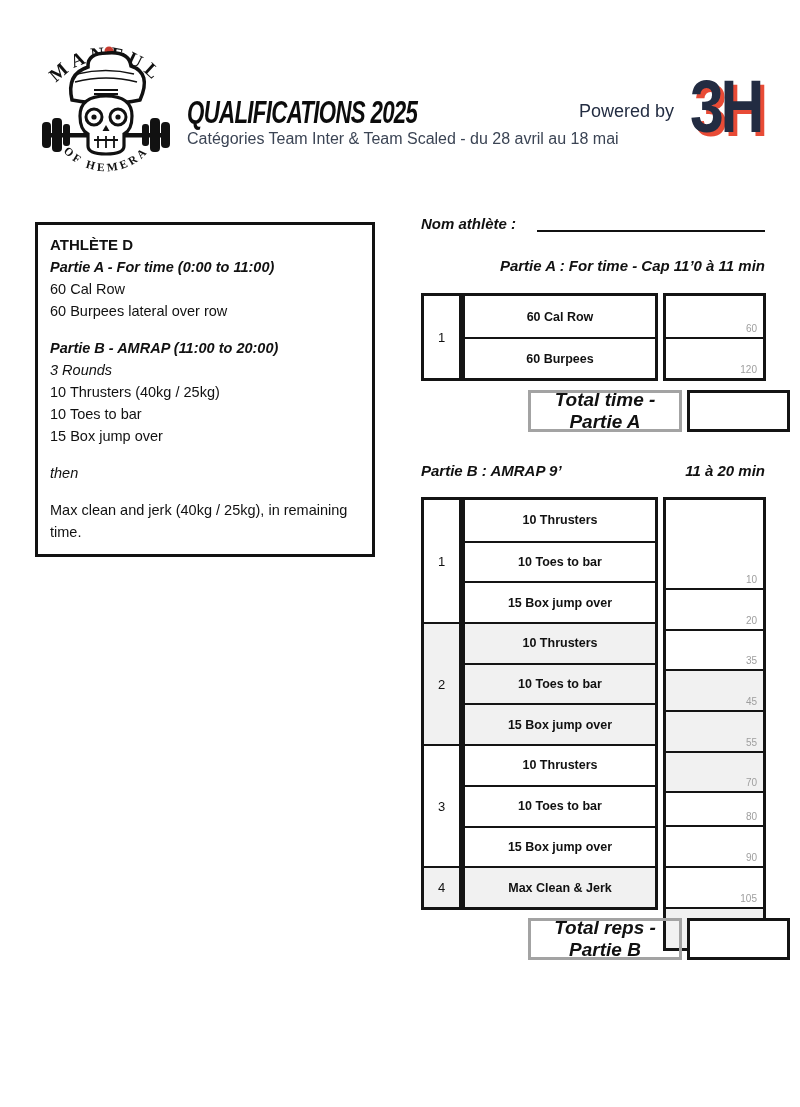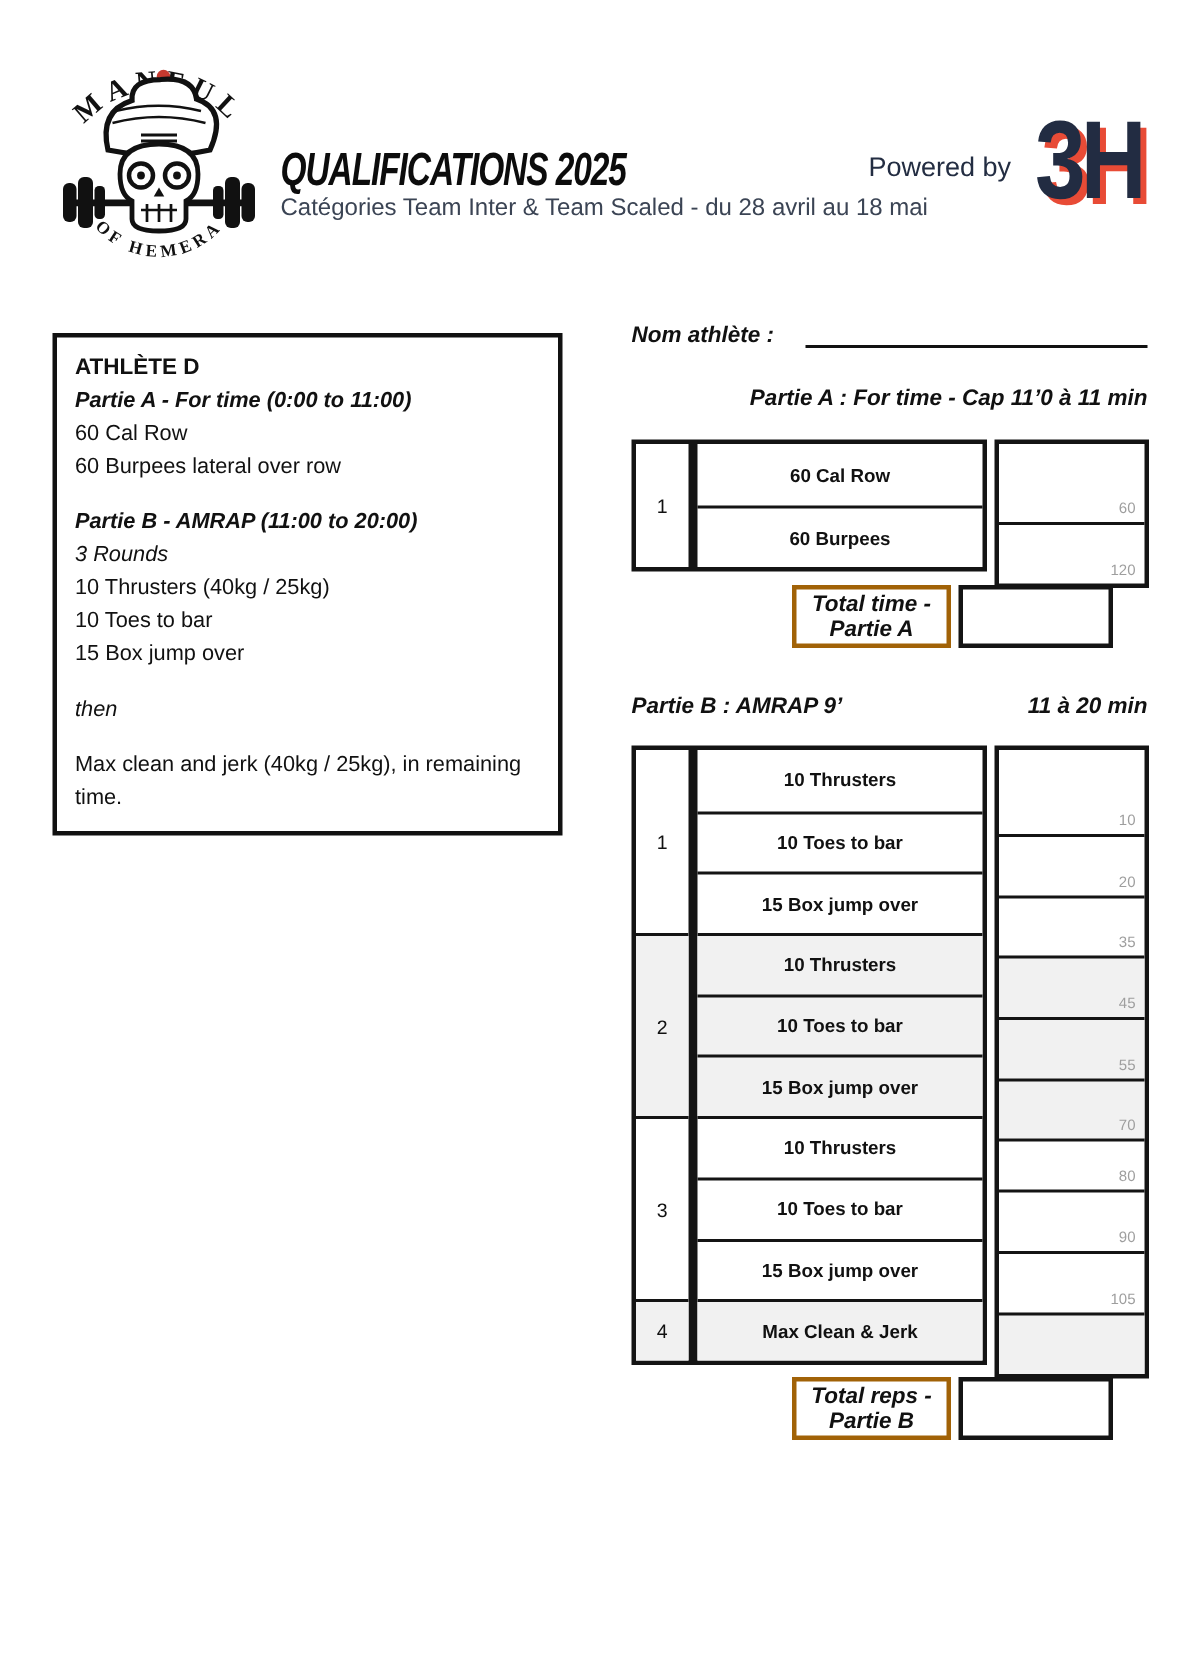--- a/index.html
+++ b/index.html
@@ -48,23 +48,23 @@
   .cell{box-sizing:border-box;position:relative;display:flex;align-items:center;justify-content:center;}
   .cell.bt{border-top:2.5px solid #141414;}
   .round-cell{font-size:13px;}
   .ex-cell{font-size:12.5px;font-weight:bold;text-align:center;}
   .score-cell .cum{position:absolute;right:6px;bottom:3px;font-size:10px;font-weight:normal;color:#9e9e9e;}
   .shaded{background:#f1f1f1;}
 
   .total-row{position:absolute;left:528px;display:flex;}
   #total-a{top:390px;}
   #total-b{top:918px;}
-  .total-label{width:106px;height:42px;box-sizing:border-box;border:3px solid #a16207;
+  .total-label{width:154px;height:42px;box-sizing:border-box;border:3px solid #a3a3a3;
                display:flex;align-items:center;justify-content:center;
-               font-size:15px;font-weight:bold;font-style:italic;text-align:center;}
+               font-size:19px;font-weight:bold;font-style:italic;text-align:center;}
   .total-value{width:103px;height:42px;box-sizing:border-box;border:3px solid #141414;margin-left:5px;background:#fff;}
 
   
   .logo-wrap svg{width:100%;height:100%;}
   .arc-text{font-family:"Liberation Serif",serif;font-weight:bold;fill:#111;}
 </style>
 </head>
 <body>
 
 <div id="page">
@@ -148,21 +148,21 @@
 
   <div class="wod-table" id="table-a">
       <div class="tcol round-col">
         <div class="cell round-cell" style="height: 82px;">1</div>
       </div>
       <div class="tcol ex-col">
         <div class="cell ex-cell" style="height: 41px;">60 Cal Row</div>
         <div class="cell ex-cell bt" style="height: 41px;">60 Burpees</div>
       </div>
       <div class="tcol score-col">
-        <div class="cell score-cell" style="height: 52px;">
+        <div class="cell score-cell" style="height: 41px;">
           <span class="cum">60</span>
         </div>
         <div class="cell score-cell bt" style="height: 41px;">
           <span class="cum">120</span>
         </div>
       </div>
     </div>
 
   <div class="total-row" id="total-a">
     <div class="total-label">Total time - Partie A</div>
@@ -187,21 +187,21 @@
         <div class="cell ex-cell bt" style="height: 40.7px;">15 Box jump over</div>
         <div class="cell ex-cell bt shaded" style="height: 40.7px;">10 Thrusters</div>
         <div class="cell ex-cell bt shaded" style="height: 40.7px;">10 Toes to bar</div>
         <div class="cell ex-cell bt shaded" style="height: 40.7px;">15 Box jump over</div>
         <div class="cell ex-cell bt" style="height: 40.7px;">10 Thrusters</div>
         <div class="cell ex-cell bt" style="height: 40.7px;">10 Toes to bar</div>
         <div class="cell ex-cell bt" style="height: 40.7px;">15 Box jump over</div>
         <div class="cell ex-cell bt shaded" style="height: 40.7px;">Max Clean &amp; Jerk</div>
       </div>
       <div class="tcol score-col">
-        <div class="cell score-cell" style="height: 56px;">
+        <div class="cell score-cell" style="height: 56px; margin-top: 32px;">
           <span class="cum">10</span>
         </div>
         <div class="cell score-cell bt" style="height: 40.7px;">
           <span class="cum">20</span>
         </div>
         <div class="cell score-cell bt" style="height: 40.7px;">
           <span class="cum">35</span>
         </div>
         <div class="cell score-cell bt shaded" style="height: 40.7px;">
           <span class="cum">45</span>

